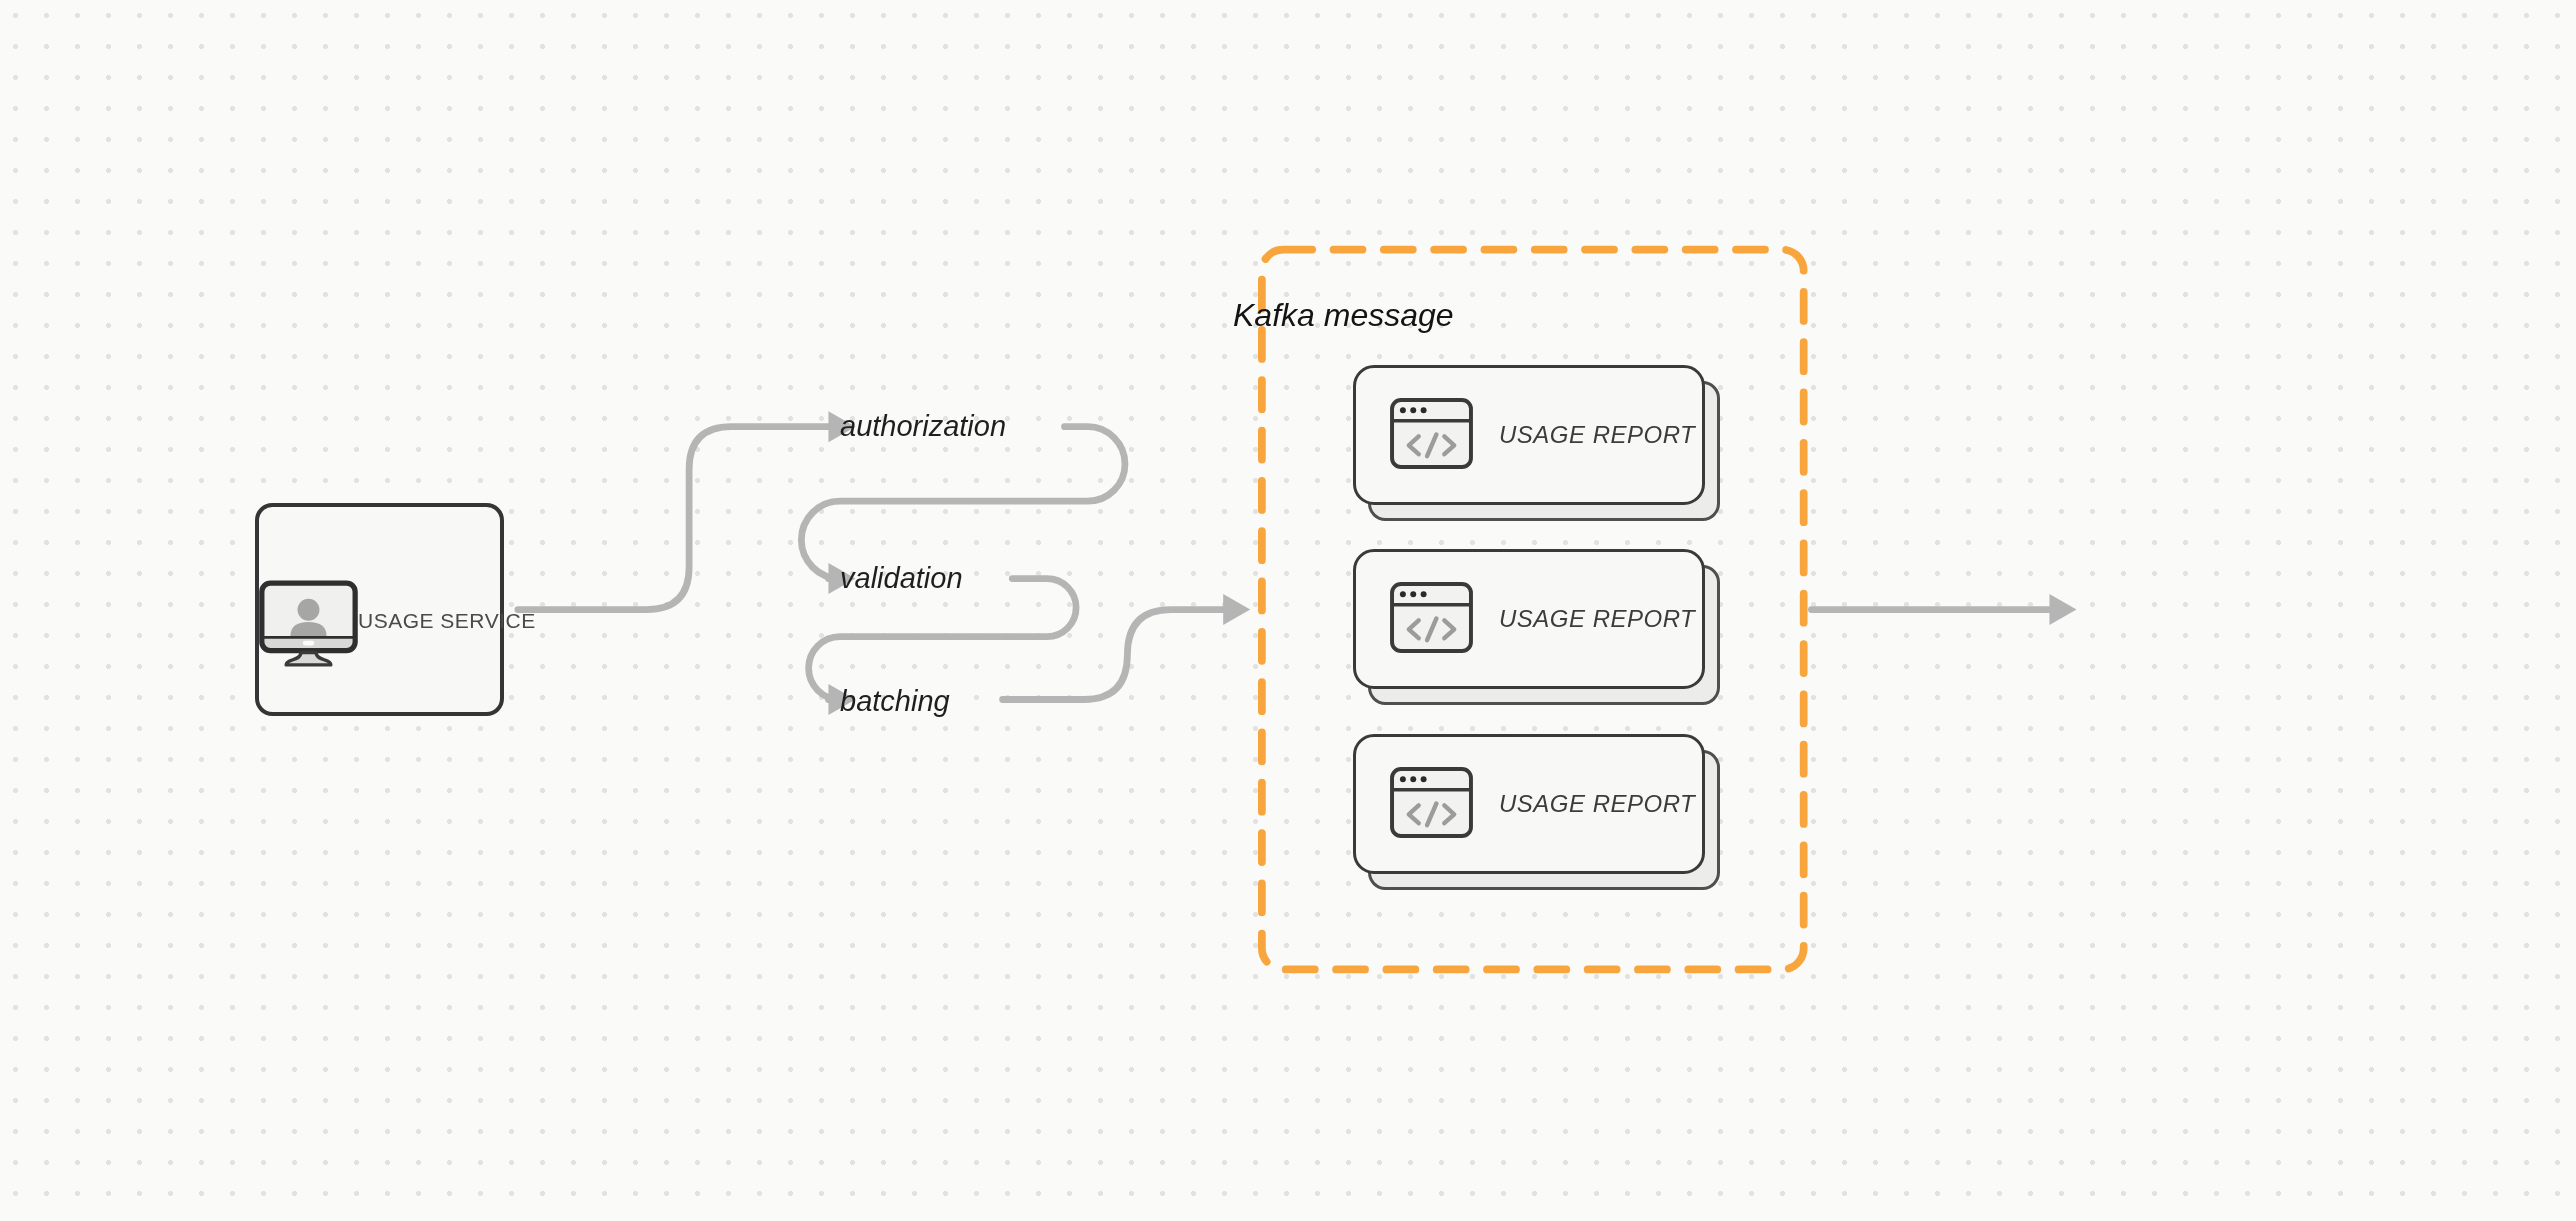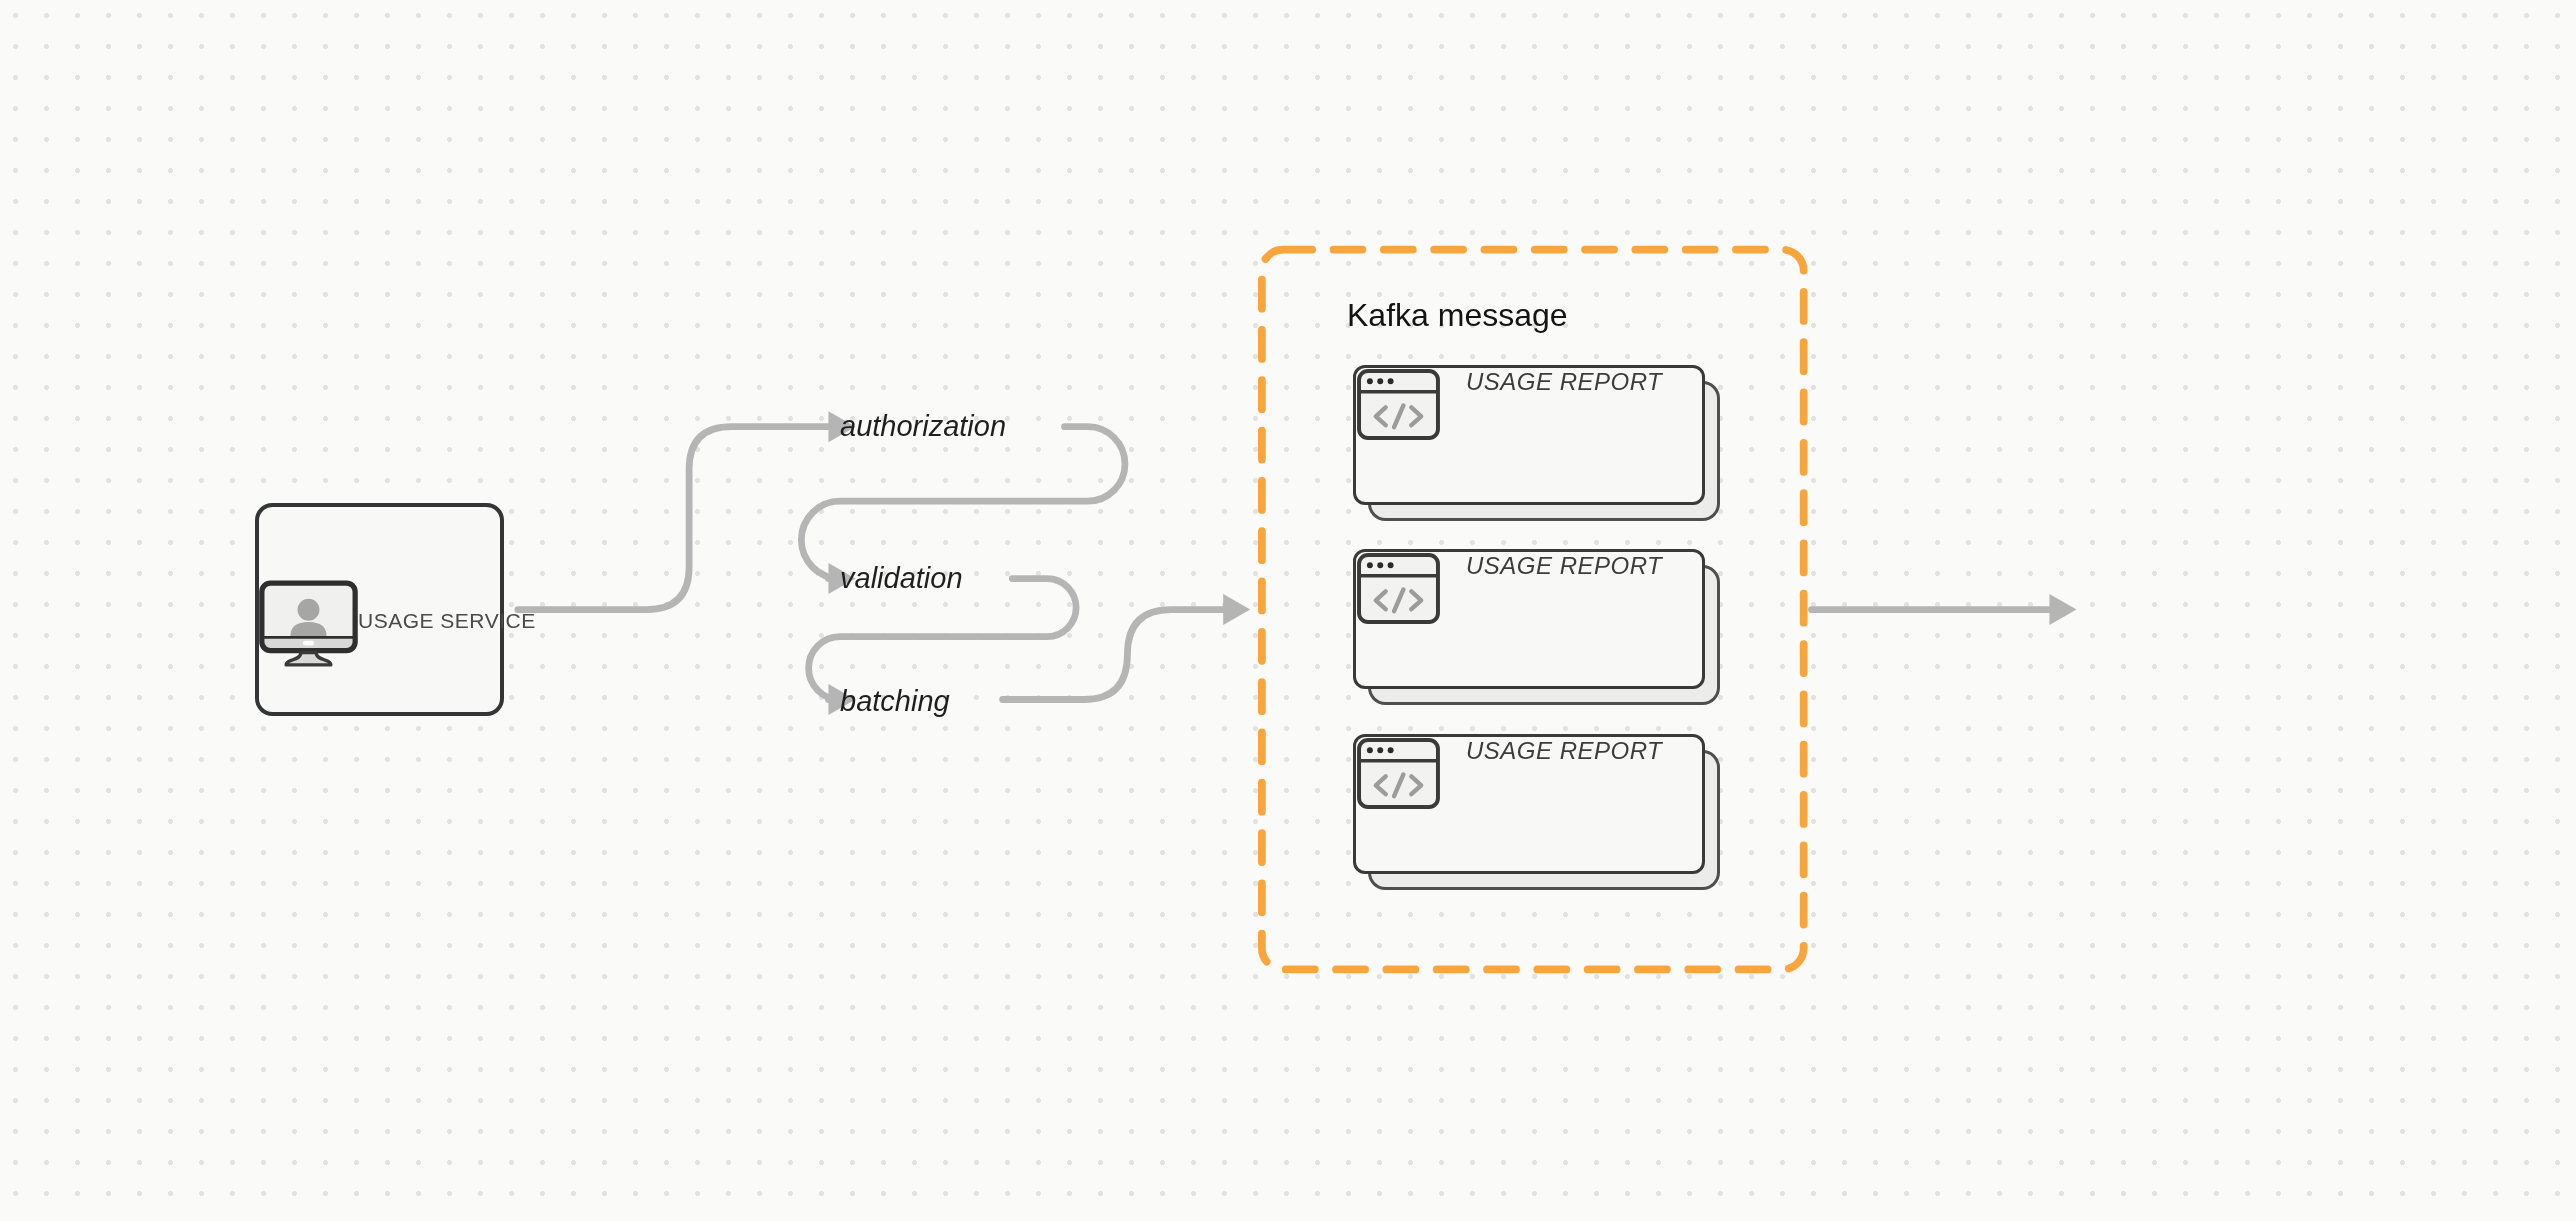--- a/index.html
+++ b/index.html
@@ -38,36 +38,36 @@
 
   .flow-label{
     position:absolute;left:840px;
     font-size:29px;line-height:43px;font-weight:500;color:#1f1f1f;white-space:nowrap;font-style:italic;
   }
   .flow-auth{top:405px;}
   .flow-valid{top:557px;}
   .flow-batch{top:680px;text-align:center;}
 
   .group-title{
-    position:absolute;left:1347px;top:296px;
-    font-size:32px;line-height:39px;font-weight:500;color:#141414;white-space:nowrap;
+    position:absolute;left:1233px;top:296px;
+    font-size:32px;line-height:39px;font-weight:500;color:#141414;white-space:nowrap;font-style:italic;
   }
 
   .card{position:absolute;left:1353px;width:352px;height:140px;}
   .card-1{top:365px;}
   .card-2{top:549px;}
   .card-3{top:734px;}
   .card-back{
     position:absolute;left:14.5px;top:15.5px;width:100%;height:100%;
     background:#ececea;border:3.9px solid #4f4f4f;border-radius:17.4px;box-sizing:border-box;
   }
   .card-front{
     position:absolute;left:0;top:0;width:100%;height:100%;
-    background:#f8f8f6;border:3.9px solid #3a3a3a;border-radius:12px;box-sizing:border-box;
-    display:flex;align-items:flex-start;
+    background:#f8f8f6;border:3.9px solid #3a3a3a;border-radius:21px;box-sizing:border-box;
+    display:flex;align-items:center;padding-left:33px;
   }
   .card-label{
     margin-left:25px;
     font-size:24px;font-style:italic;color:#3c3c3c;letter-spacing:0.5px;white-space:nowrap;
   }
 </style>
 </head>
 <body>
 
 <div class="canvas">

